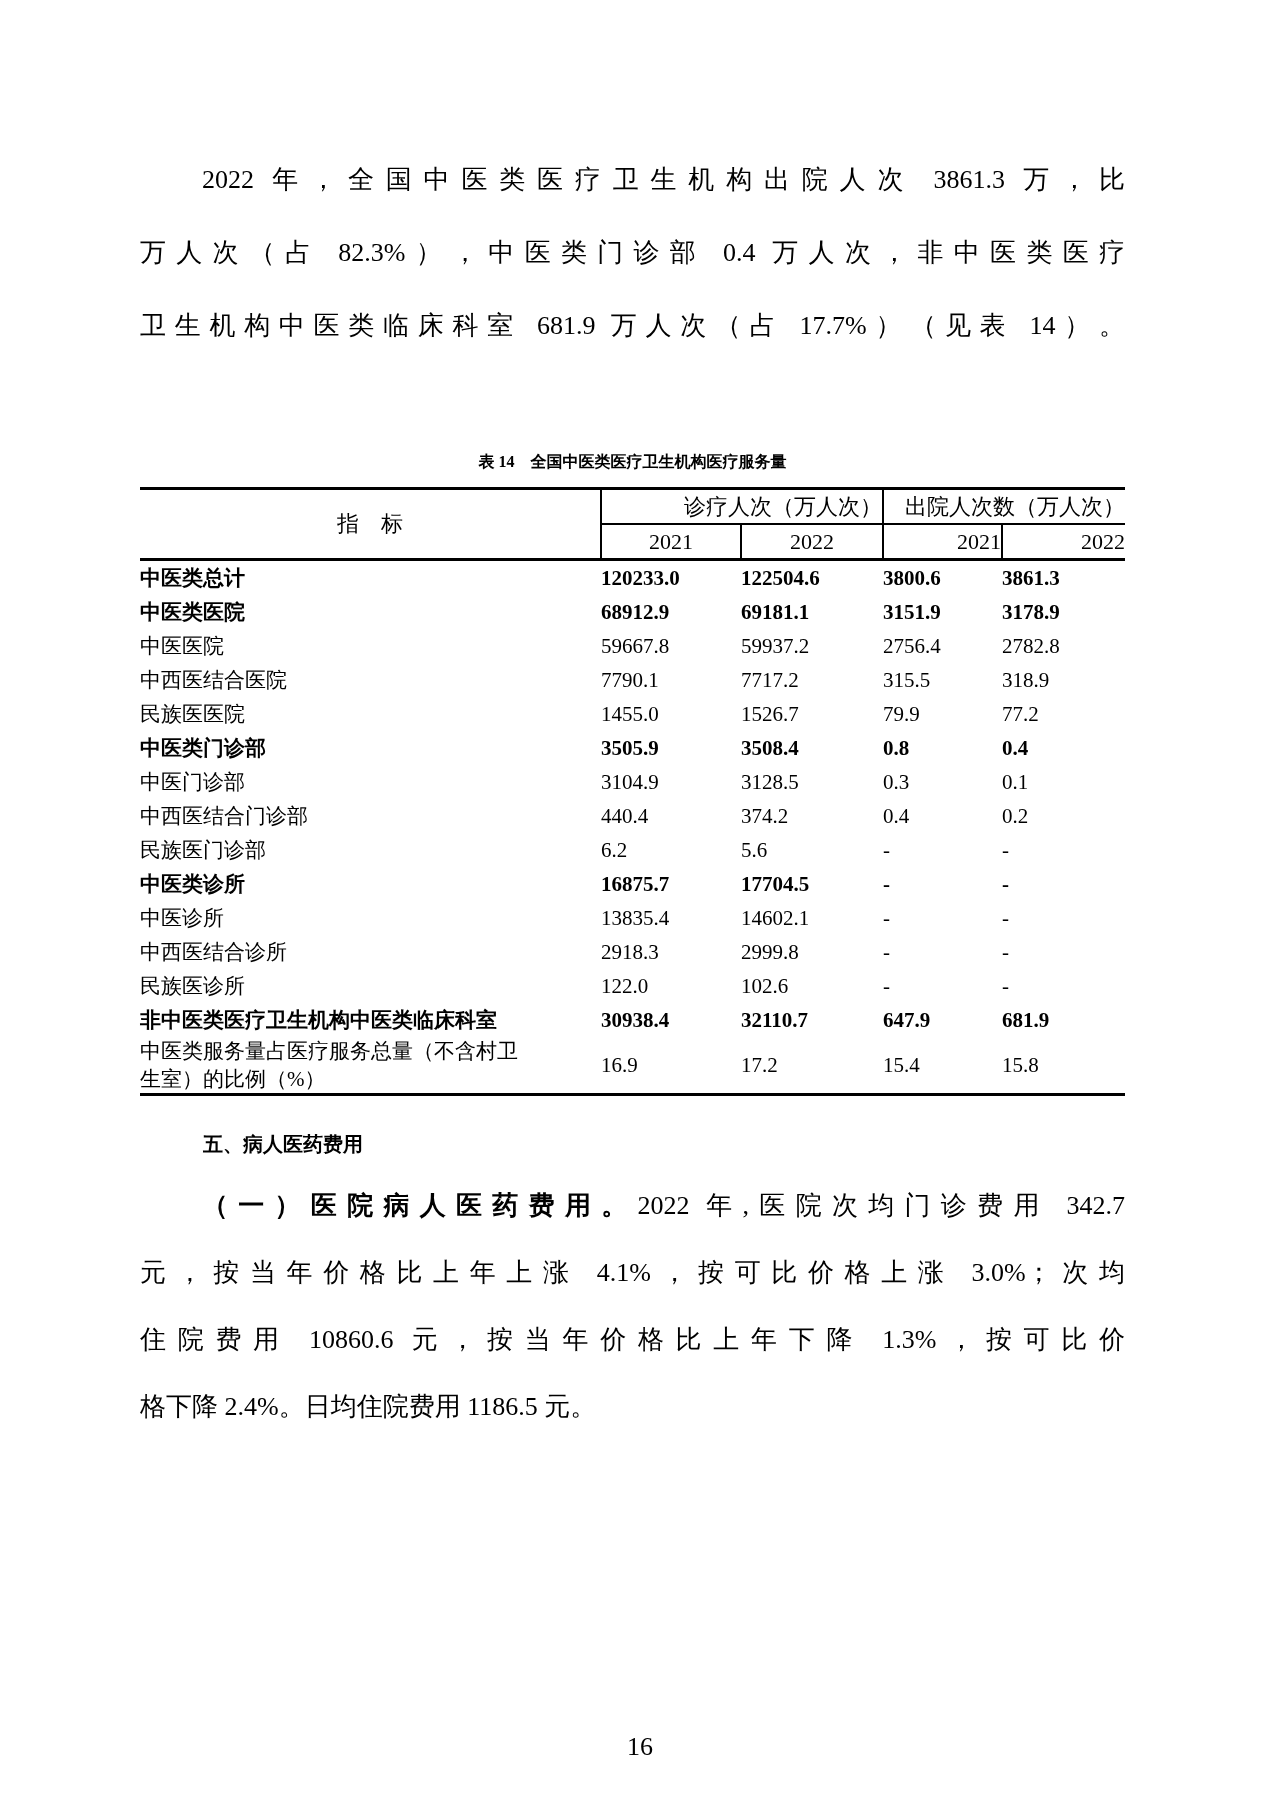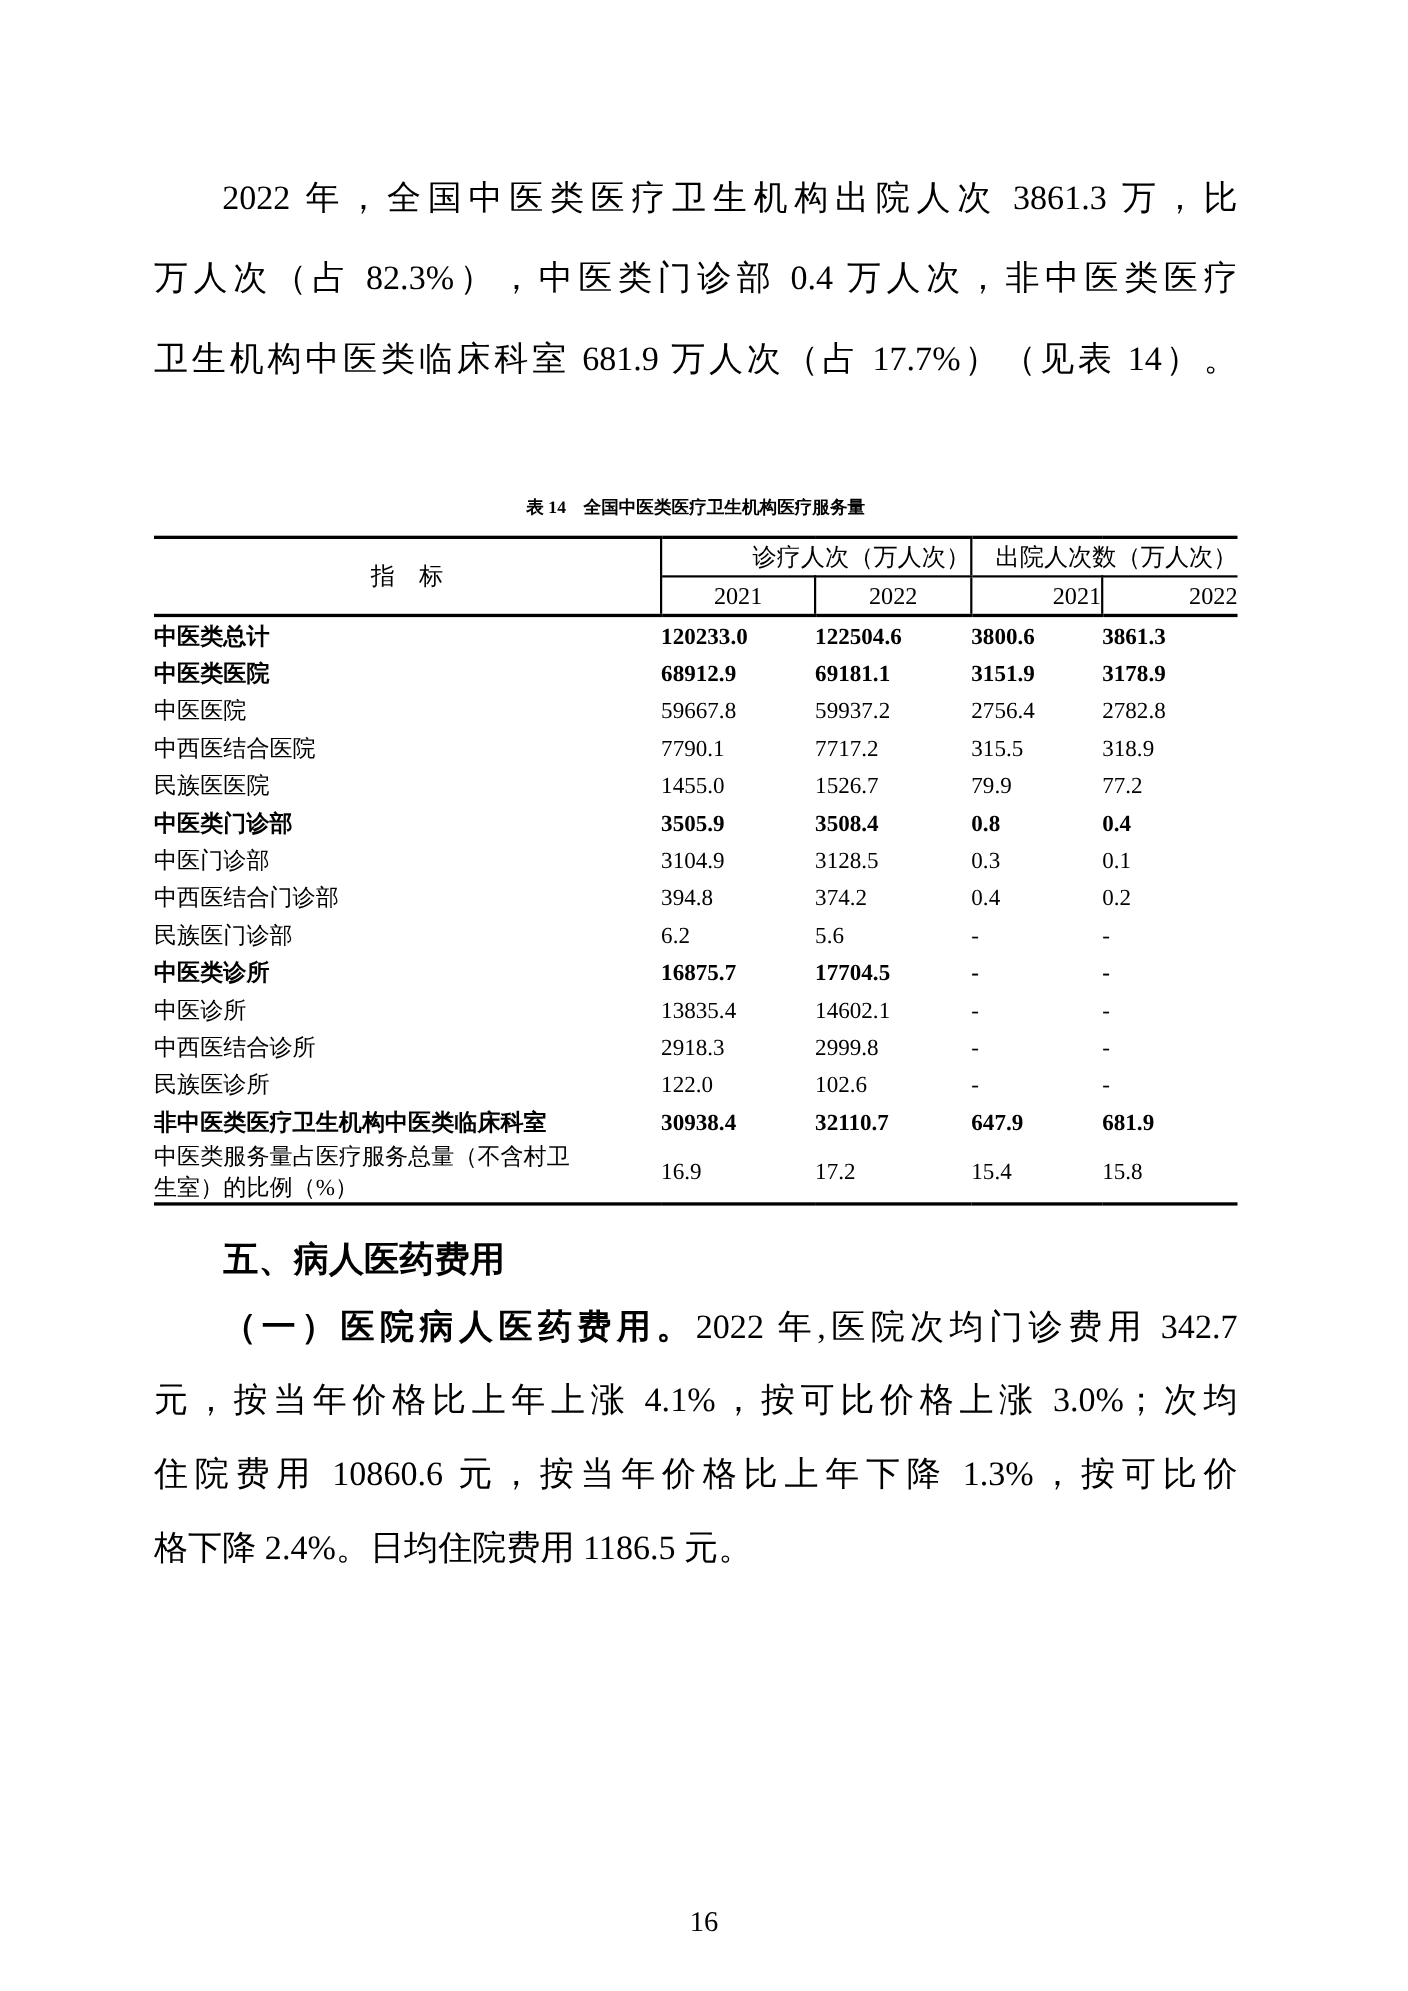--- a/index.html
+++ b/index.html
@@ -5,21 +5,21 @@
   html,body{margin:0;padding:0;background:#ffffff;}
   .page{
     position:relative;
     width:1280px;height:1810px;
     background:#ffffff;
     color:#000;
     font-family:"Liberation Serif","DejaVu Serif",serif;
     overflow:hidden;
   }
   
-  .para{position:absolute;left:140px;width:985px;font-size:31px;color:#000;}
+  .para{position:absolute;left:140px;width:985px;font-size:26px;color:#000;}
   .p1{top:143px;line-height:73px;}
   .p2{top:1172px;line-height:67px;}
   .pline{width:100%;}
   .just{text-align:justify;text-align-last:justify;}
   .indent2{padding-left:62px;box-sizing:border-box;}
   .bold{font-weight:bold;}
   
   .tbl-title{
     position:absolute;top:447px;left:140px;width:985px;
     text-align:center;font-size:16px;font-weight:bold;line-height:30px;
@@ -53,21 +53,21 @@
   td.ind-cell{text-align:left;white-space:pre-line;}
   td.num{padding-right:8px;font-variant-numeric:tabular-nums;}
   tr.bold td{font-weight:bold;}
   .ind0{padding-left:4px;}
   .ind1{padding-left:26px;}
   .ind2{padding-left:48px;}
   
   .sec{
     position:absolute;top:1124px;left:140px;width:985px;
     padding-left:63px;box-sizing:border-box;
-    font-size:32px;font-weight:bold;line-height:40px;
+    font-size:20px;font-weight:bold;line-height:40px;
   }
   
   .pageno{
     position:absolute;top:1732px;left:0;width:1280px;
     text-align:center;font-size:26px;
   }
 </style>
 </head>
 <body>
 
@@ -147,21 +147,21 @@
         </tr>
         <tr>
           <td class="ind-cell ind2">中医门诊部</td>
           <td class="num">3104.9</td>
           <td class="num">3128.5</td>
           <td class="num">0.3</td>
           <td class="num">0.1</td>
         </tr>
         <tr>
           <td class="ind-cell ind2">中西医结合门诊部</td>
-          <td class="num">394.8</td>
+          <td class="num">440.4</td>
           <td class="num">374.2</td>
           <td class="num">0.4</td>
           <td class="num">0.2</td>
         </tr>
         <tr>
           <td class="ind-cell ind2">民族医门诊部</td>
           <td class="num">6.2</td>
           <td class="num">5.6</td>
           <td class="num">-</td>
           <td class="num">-</td>

